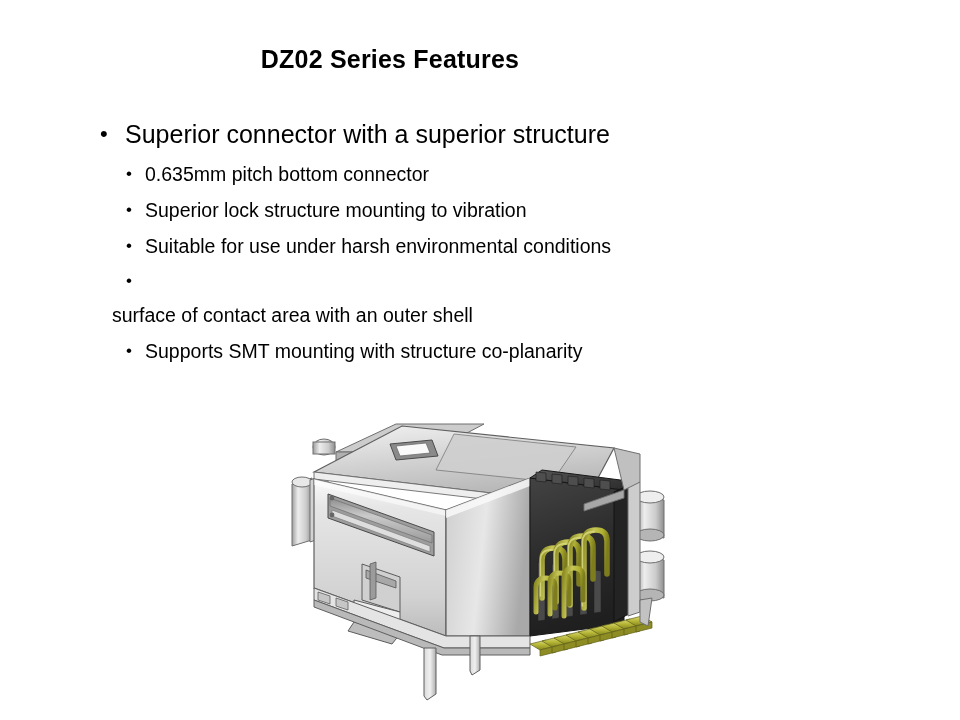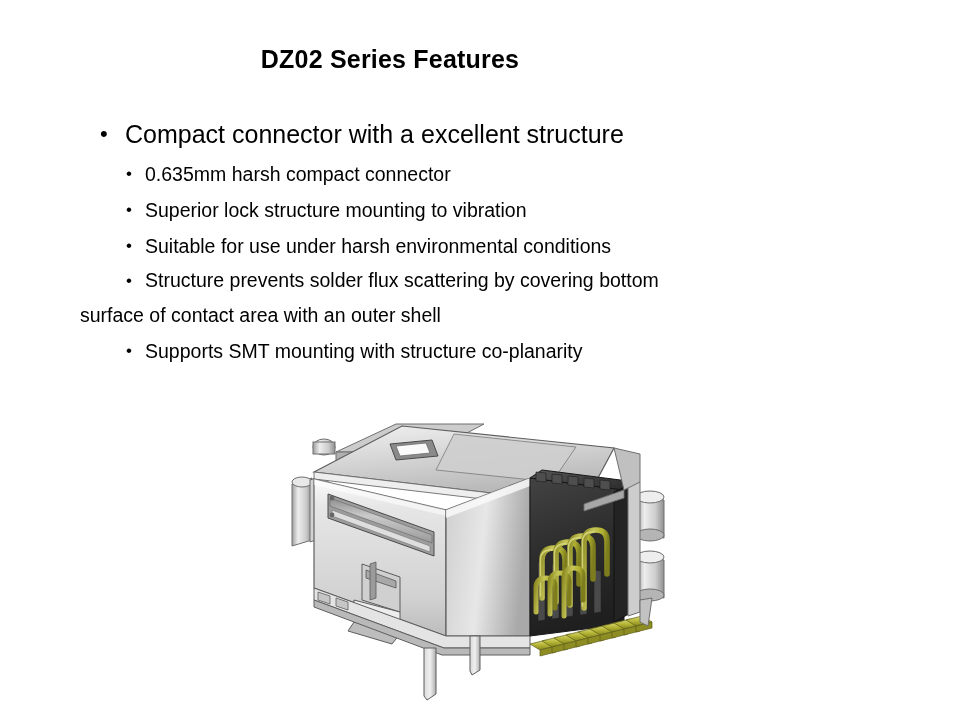--- a/index.html
+++ b/index.html
@@ -68,21 +68,21 @@
     font-size: 22px;
   }
   .lvl2 .bullet-dot {
     width: 19px;
     font-size: 17px;
   }
   .bullet-text {
     flex: 1 1 auto;
   }
   .bullet-cont {
-    padding-left: 80px;
+    padding-left: 112px;
     font-size: 19.5px;
     line-height: 36px;
   }
   
   #connector-figure {
     position: absolute;
     left: 284px;
     top: 412px;
     width: 400px;
     height: 292px;
@@ -95,41 +95,40 @@
 <body>
 
 <div id="slide">
 
   <div id="slide-title">DZ02 Series Features</div>
 
   <div id="bullet-list">
 
     <div class="bullet-row lvl1">
       <span class="bullet-dot">•</span>
-      <span class="bullet-text">Compact connector with a excellent structure</span>
+      <span class="bullet-text">Superior connector with a superior structure</span>
     </div>
 
     <div class="bullet-row lvl2">
       <span class="bullet-dot">•</span>
-      <span class="bullet-text">0.635mm harsh compact connector</span>
+      <span class="bullet-text">0.635mm pitch bottom connector</span>
     </div>
 
     <div class="bullet-row lvl2">
       <span class="bullet-dot">•</span>
       <span class="bullet-text">Superior lock structure mounting to vibration</span>
     </div>
 
     <div class="bullet-row lvl2">
       <span class="bullet-dot">•</span>
       <span class="bullet-text">Suitable for use under harsh environmental conditions</span>
     </div>
 
     <div class="bullet-row lvl2 tight">
       <span class="bullet-dot">•</span>
-      <span class="bullet-text">Structure prevents solder flux scattering by covering bottom</span>
     </div>
     <div class="bullet-cont">surface of contact area with an outer shell</div>
 
     <div class="bullet-row lvl2">
       <span class="bullet-dot">•</span>
       <span class="bullet-text">Supports SMT mounting with structure co-planarity</span>
     </div>
 
   </div>
 

